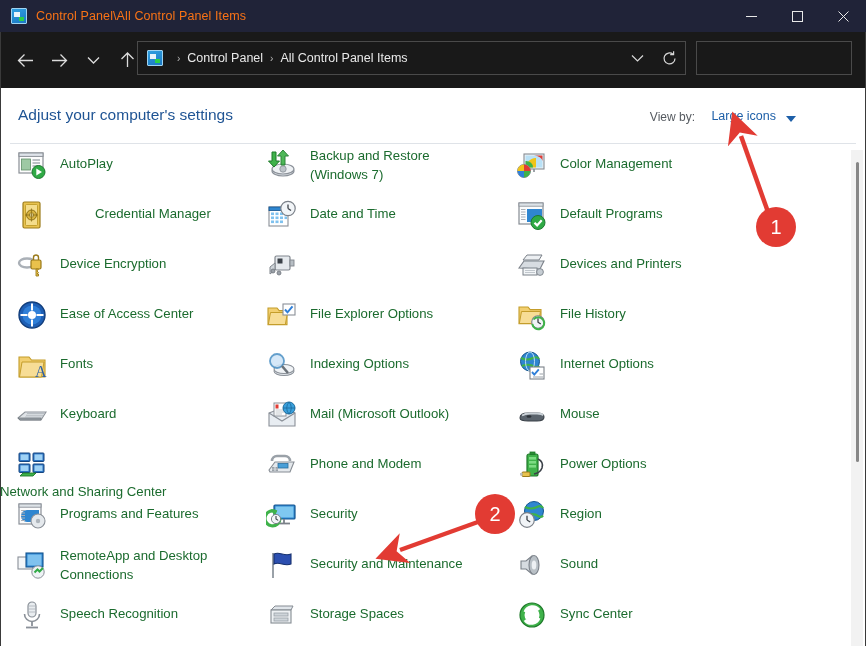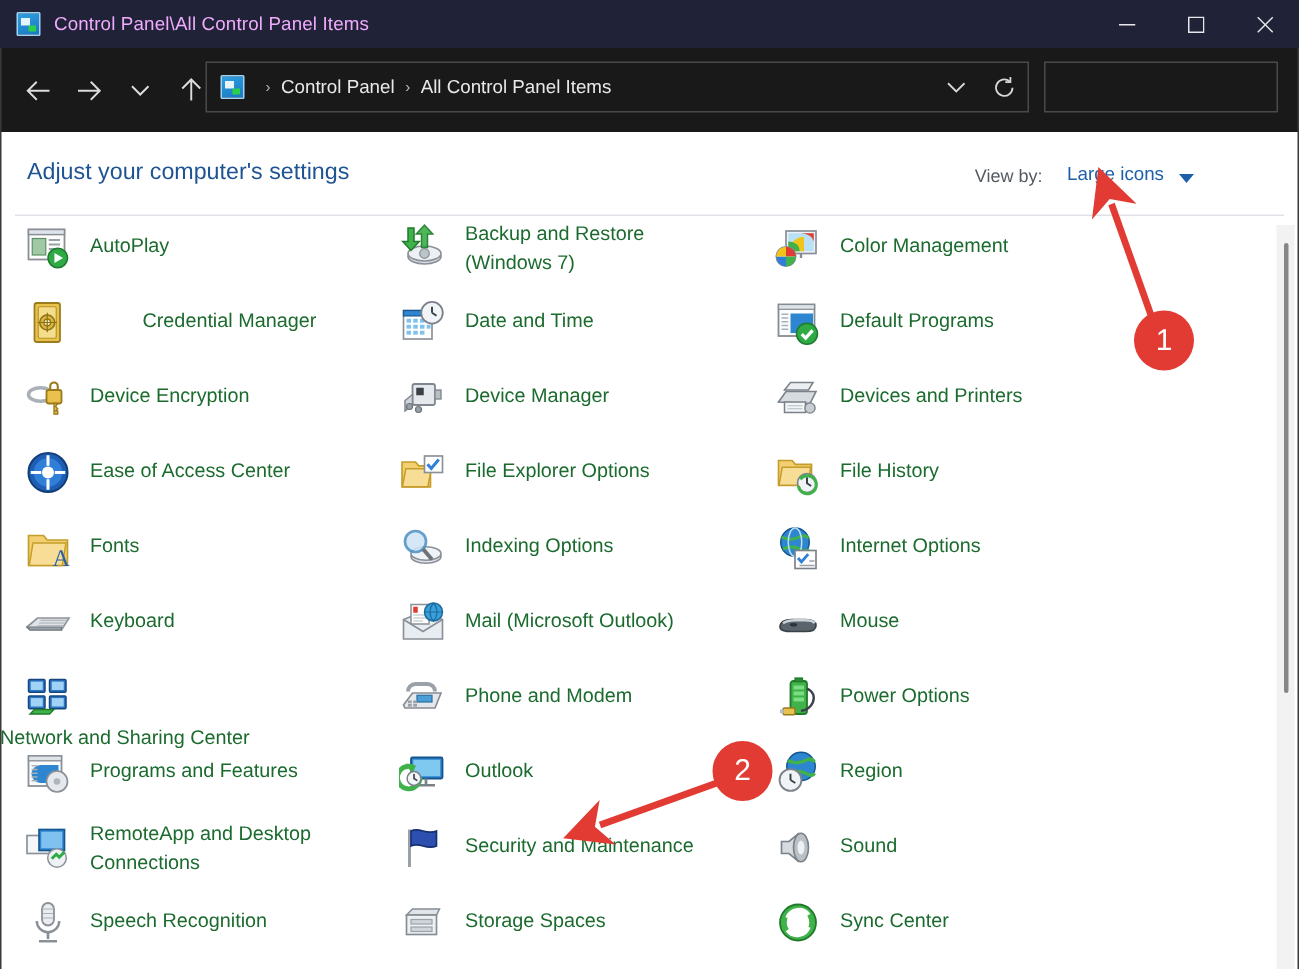--- a/index.html
+++ b/index.html
@@ -36,21 +36,21 @@
     content: ""; position: absolute;
     left: 2px; top: 3px; width: 6px; height: 5px;
     background: #e8f4fc;
   }
   .titlebar-icon::after {
     content: ""; position: absolute;
     right: 2px; top: 8px; width: 5px; height: 4px;
     background: #2bd04a;
   }
   .titlebar-text {
-    color: #f0abfc; font-size: 12.5px;
+    color: #f97316; font-size: 12.5px;
     letter-spacing: .1px;
     white-space: nowrap;
   }
   .wincontrols {
     position: absolute; right: 0; top: 0;
     height: 32px; display: flex;
   }
   .wc {
     width: 46px; height: 32px;
     display: flex; align-items: center; justify-content: center;
@@ -523,21 +523,20 @@
             <div class="item-icon">
               <svg class="ic" viewBox="0 0 32 32">
                 <rect x="9" y="7" width="15" height="14" rx="1.5" fill="#e5e9ed" stroke="#80868d" stroke-width="1.2"></rect>
                 <rect x="11.5" y="9.5" width="5" height="5" fill="#3b4148"></rect>
                 <path d="M9 21 L4 25 L4 18 L9 14 Z" fill="#cfd5da" stroke="#80868d" stroke-width="1"></path>
                 <circle cx="7" cy="22" r="2" fill="#9aa1a8" stroke="#6e747b" stroke-width="0.8"></circle>
                 <circle cx="13" cy="24" r="2" fill="#9aa1a8" stroke="#6e747b" stroke-width="0.8"></circle>
                 <rect x="24" y="11" width="4" height="6" fill="#b7bec4" stroke="#80868d" stroke-width="0.9"></rect>
               </svg>
             </div>
-            <div class="item-label">Device Manager</div>
           </div>
           <div class="item" style="left: 250px; top: 150px;">
             <div class="item-icon">
               <svg class="ic" viewBox="0 0 32 32">
                 <path d="M2 9 h9 l2.2 2.6 H21 v14 H2 Z" fill="#f2cf70" stroke="#c49d2b" stroke-width="1.1"></path>
                 <path d="M4.5 13.5 h17 l-2.2 12 H2.3 Z" fill="#f7dd96" stroke="#c49d2b" stroke-width="1"></path>
                 <rect x="17" y="5" width="12" height="11" fill="#ffffff" stroke="#8a9098" stroke-width="1.1"></rect>
                 <path d="M19 10.5 l2.5 2.8 l5 -6" fill="none" stroke="#2f7fd8" stroke-width="2"></path>
               </svg>
             </div>
@@ -594,21 +593,21 @@
                 <rect x="8" y="6" width="21" height="14" rx="1" fill="#2f86d0" stroke="#14558f" stroke-width="1.2"></rect>
                 <rect x="9.5" y="7.5" width="18" height="11" fill="#7fc8f0"></rect>
                 <line x1="18" y1="20" x2="18" y2="24" stroke="#7b8189" stroke-width="1.8"></line>
                 <line x1="12" y1="24.5" x2="24" y2="24.5" stroke="#7b8189" stroke-width="1.8"></line>
                 <path d="M14 19 A7.5 7.5 0 1 1 10.5 13" fill="none" stroke="#3fb24a" stroke-width="3.2"></path>
                 <path d="M4.5 10 L11 11.5 L9 17.5 Z" fill="#3fb24a"></path>
                 <circle cx="10" cy="20" r="4.6" fill="#f3f6f8" stroke="#7b8189" stroke-width="1"></circle>
                 <path d="M10 17 v3 l2.2 1.4" fill="none" stroke="#3b4148" stroke-width="1.1"></path>
               </svg>
             </div>
-            <div class="item-label">Outlook</div>
+            <div class="item-label">Security</div>
           </div>
           <div class="item" style="left: 250px; top: 400px;">
             <div class="item-icon">
               <svg class="ic" viewBox="0 0 32 32">
                 <line x1="7" y1="4" x2="7" y2="29" stroke="#9aa1a8" stroke-width="2"></line>
                 <path d="M8 5 C14 2, 18 8, 25 5 L25 15 C18 18, 14 12, 8 15 Z" fill="#2c4fb0" stroke="#16306e" stroke-width="1.1"></path>
               </svg>
             </div>
             <div class="item-label">Security and Maintenance</div>
           </div>

